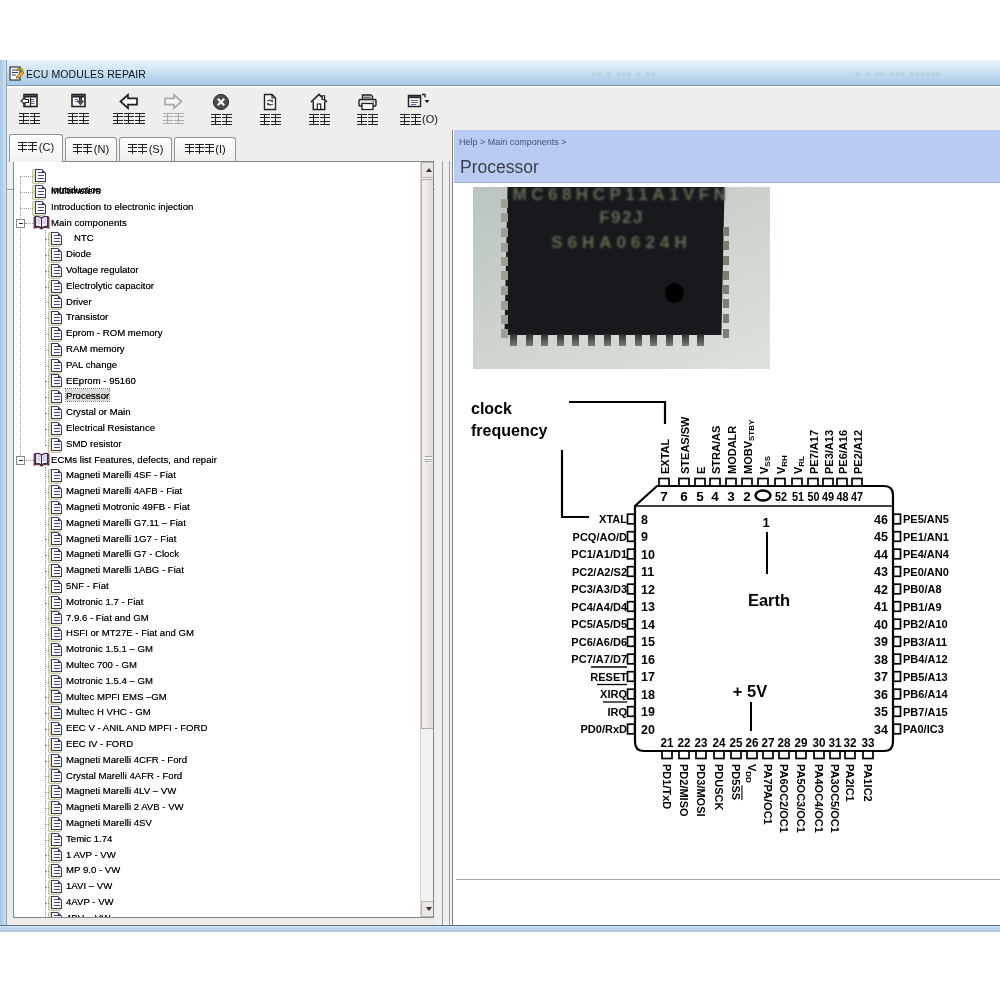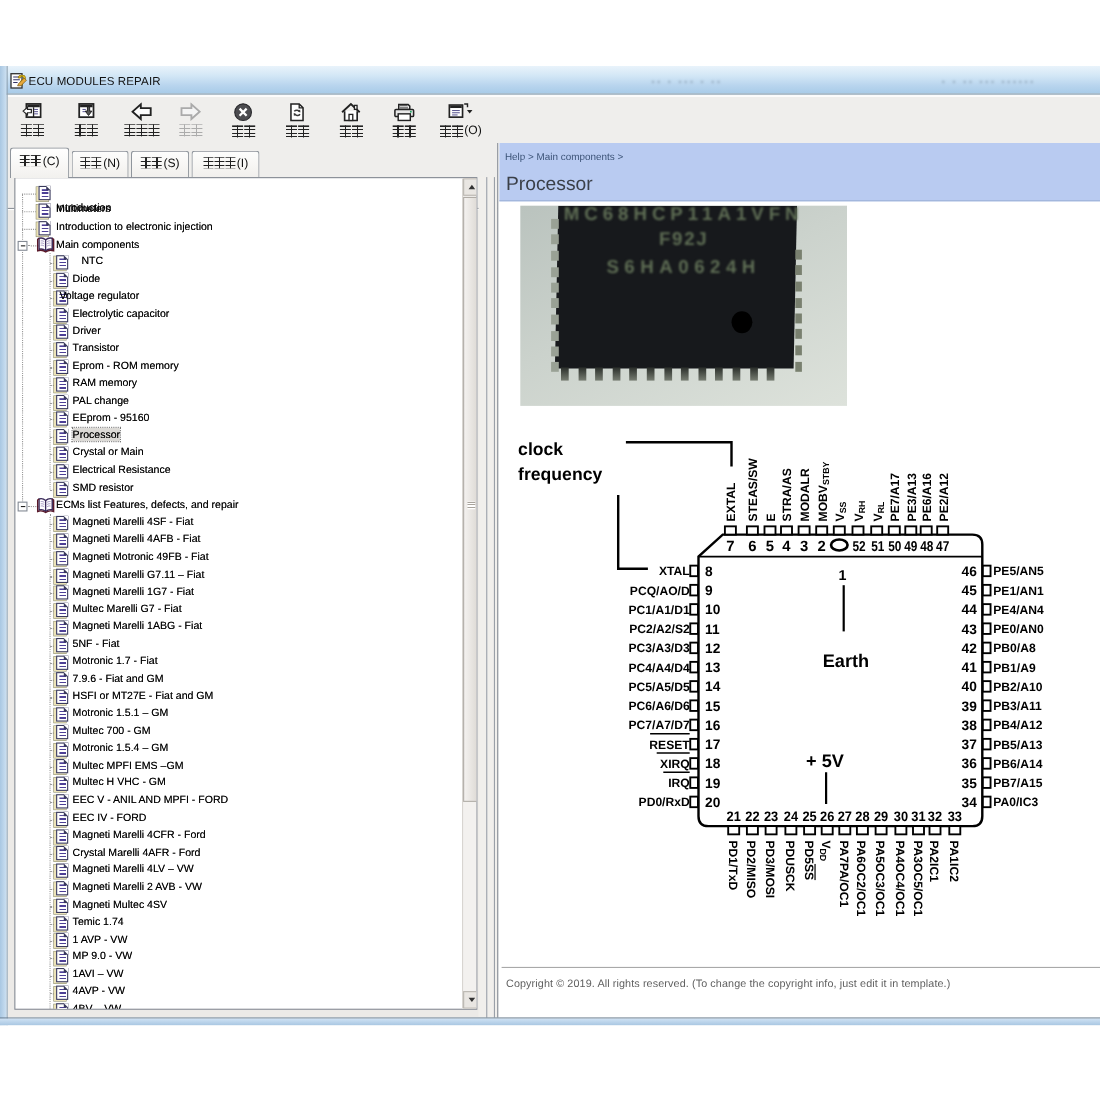--- a/index.html
+++ b/index.html
@@ -222,21 +222,21 @@
       </svg>
 <span class="tl" style="left:37px;top:53.5px">Main components</span>
 <i class="hd" style="left:31px;top:77.2px;width:6px"></i>
 <span class="dic" style="left:37px;top:70.2px"></span>
 <span class="tl" style="left:60px;top:69.3px">NTC</span>
 <i class="hd" style="left:31px;top:93.0px;width:6px"></i>
 <span class="dic" style="left:37px;top:86.0px"></span>
 <span class="tl" style="left:52px;top:85.1px">Diode</span>
 <i class="hd" style="left:31px;top:108.8px;width:6px"></i>
 <span class="dic" style="left:37px;top:101.80000000000001px"></span>
-<span class="tl" style="left:40px;top:100.9px">Voltage regulator</span>
+<span class="tl" style="left:52px;top:100.9px">Voltage regulator</span>
 <i class="hd" style="left:31px;top:124.6px;width:6px"></i>
 <span class="dic" style="left:37px;top:117.60000000000001px"></span>
 <span class="tl" style="left:52px;top:116.7px">Electrolytic capacitor</span>
 <i class="hd" style="left:31px;top:140.4px;width:6px"></i>
 <span class="dic" style="left:37px;top:133.4px"></span>
 <span class="tl" style="left:52px;top:132.5px">Driver</span>
 <i class="hd" style="left:31px;top:156.2px;width:6px"></i>
 <span class="dic" style="left:37px;top:149.20000000000002px"></span>
 <span class="tl" style="left:52px;top:148.3px">Transistor</span>
 <i class="hd" style="left:31px;top:172.0px;width:6px"></i>
@@ -282,21 +282,21 @@
 <span class="dic" style="left:37px;top:338.8px"></span>
 <span class="tl" style="left:52px;top:337.9px">Magneti Motronic 49FB - Fiat</span>
 <i class="hd" style="left:31px;top:361.6px;width:6px"></i>
 <span class="dic" style="left:37px;top:354.6px"></span>
 <span class="tl" style="left:52px;top:353.7px">Magneti Marelli G7.11 – Fiat</span>
 <i class="hd" style="left:31px;top:377.4px;width:6px"></i>
 <span class="dic" style="left:37px;top:370.40000000000003px"></span>
 <span class="tl" style="left:52px;top:369.5px">Magneti Marelli 1G7 - Fiat</span>
 <i class="hd" style="left:31px;top:393.2px;width:6px"></i>
 <span class="dic" style="left:37px;top:386.20000000000005px"></span>
-<span class="tl" style="left:52px;top:385.3px">Multec Marelli G7 - Fiat</span>
+<span class="tl" style="left:52px;top:385.3px">Magneti Marelli G7 - Clock</span>
 <i class="hd" style="left:31px;top:409.0px;width:6px"></i>
 <span class="dic" style="left:37px;top:402.0px"></span>
 <span class="tl" style="left:52px;top:401.1px">Magneti Marelli 1ABG - Fiat</span>
 <i class="hd" style="left:31px;top:424.8px;width:6px"></i>
 <span class="dic" style="left:37px;top:417.8px"></span>
 <span class="tl" style="left:52px;top:416.9px">5NF - Fiat</span>
 <i class="hd" style="left:31px;top:440.6px;width:6px"></i>
 <span class="dic" style="left:37px;top:433.6px"></span>
 <span class="tl" style="left:52px;top:432.7px">Motronic 1.7 - Fiat</span>
 <i class="hd" style="left:31px;top:456.4px;width:6px"></i>
@@ -333,21 +333,21 @@
 <span class="dic" style="left:37px;top:607.4px"></span>
 <span class="tl" style="left:52px;top:606.5px">Crystal Marelli 4AFR - Ford</span>
 <i class="hd" style="left:31px;top:630.2px;width:6px"></i>
 <span class="dic" style="left:37px;top:623.2px"></span>
 <span class="tl" style="left:52px;top:622.3px">Magneti Marelli 4LV – VW</span>
 <i class="hd" style="left:31px;top:646.0px;width:6px"></i>
 <span class="dic" style="left:37px;top:639.0px"></span>
 <span class="tl" style="left:52px;top:638.1px">Magneti Marelli 2 AVB - VW</span>
 <i class="hd" style="left:31px;top:661.8px;width:6px"></i>
 <span class="dic" style="left:37px;top:654.8000000000001px"></span>
-<span class="tl" style="left:52px;top:653.9px">Magneti Multec 4SV</span>
+<span class="tl" style="left:52px;top:653.9px">Magneti Marelli 4SV</span>
 <i class="hd" style="left:31px;top:677.6px;width:6px"></i>
 <span class="dic" style="left:37px;top:670.6px"></span>
 <span class="tl" style="left:52px;top:669.7px">Temic 1.74</span>
 <i class="hd" style="left:31px;top:693.4px;width:6px"></i>
 <span class="dic" style="left:37px;top:686.4px"></span>
 <span class="tl" style="left:52px;top:685.5px">1 AVP - VW</span>
 <i class="hd" style="left:31px;top:709.2px;width:6px"></i>
 <span class="dic" style="left:37px;top:702.2px"></span>
 <span class="tl" style="left:52px;top:701.3px">MP 9.0 - VW</span>
 <i class="hd" style="left:31px;top:725.0px;width:6px"></i>
@@ -586,18 +586,17 @@
 <text x="766" y="527" font-size="13" text-anchor="middle">1</text>
 <text x="769" y="606" font-size="16.5" text-anchor="middle">Earth</text>
 <text x="750" y="697" font-size="16.5" text-anchor="middle">+ 5V</text>
 </g>
 <path d="M569 402 H665 V424" stroke="#000" stroke-width="2.2"></path>
 <path d="M589 517 H562 V450" stroke="#000" stroke-width="2.2"></path>
 <path d="M767 532 V574" stroke="#000" stroke-width="2"></path>
 <path d="M751 702 V731" stroke="#000" stroke-width="2"></path>
 </svg>
     <div id="crule"></div>
-    <div id="copy">Copyright © 2019. All rights reserved. (To change the copyright info, just edit it in template.)</div>
   </div>
   <div id="lborder"></div>
   <div id="botline"></div>
   <div id="botblue"></div>
 </div>
 
 </body></html>

